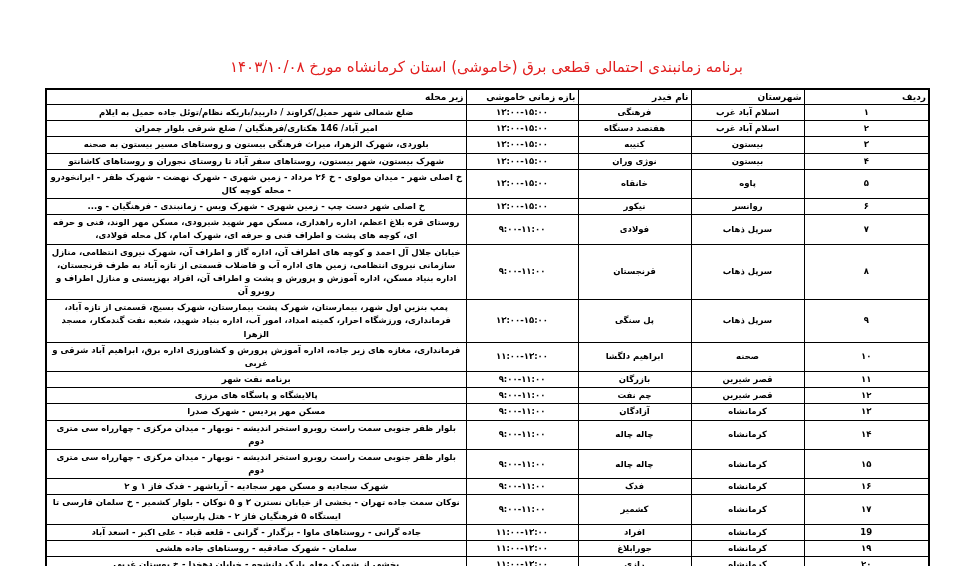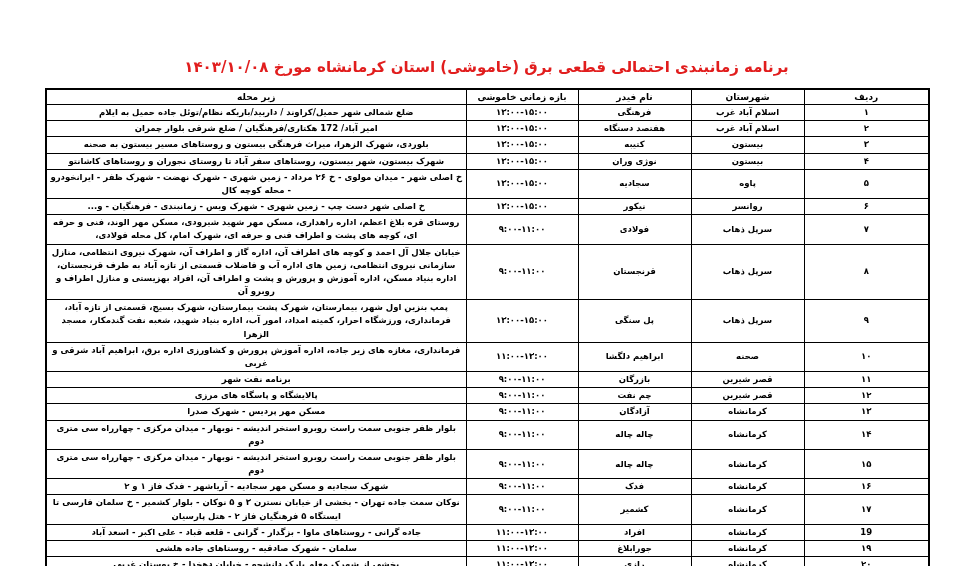--- a/index.html
+++ b/index.html
@@ -14,40 +14,40 @@
     position: relative;
     width: 973px; height: 566px;
     background: #ffffff;
     overflow: hidden;
   }
   .doc-title {
     position: absolute;
     top: 58px; left: 45px; width: 883px;
     text-align: center;
     font-size: 15px;
-    font-weight: bold;
+    font-weight: normal;
     direction: rtl;
   }
   table.schedule {
     position: absolute;
     top: 88px; left: 45px;
     width: 883px;
     border-collapse: collapse;
     direction: rtl;
     table-layout: fixed;
   }
   table.schedule, table.schedule th, table.schedule td {
     border: 1px solid #000;
   }
   table.schedule { border: 2px solid #000; }
   table.schedule th {
     font-size: 9px;
     font-weight: bold;
     padding: 2px 2px;
-    text-align: center;
+    text-align: right;
     vertical-align: middle;
     background: #ffffff;
     margin-left: 32px;
   }
   table.schedule td {
     font-size: 8.5px;
     font-weight: bold;
     padding: 1px 3px;
     text-align: center;
     vertical-align: middle;
@@ -85,40 +85,40 @@
           <td>اسلام آباد غرب</td>
           <td>فرهنگی</td>
           <td>۱۳:۰۰-۱۵:۰۰</td>
           <td>ضلع شمالی شهر حمیل/کراوند / داربید/باریکه نظام/توئل جاده حمیل به ایلام</td>
         </tr>
         <tr>
           <td>۲</td>
           <td>اسلام آباد غرب</td>
           <td>هفتصد دستگاه</td>
           <td>۱۳:۰۰-۱۵:۰۰</td>
-          <td>امیر آباد/ 172 هکتاری/فرهنگیان / ضلع شرقی بلوار چمران</td>
+          <td>امیر آباد/ 146 هکتاری/فرهنگیان / ضلع شرقی بلوار چمران</td>
         </tr>
         <tr>
           <td>۳</td>
           <td>بیستون</td>
           <td>کتیبه</td>
           <td>۱۳:۰۰-۱۵:۰۰</td>
           <td>بلوردی، شهرک الزهرا، میراث فرهنگی بیستون و روستاهای مسیر بیستون به صحنه</td>
         </tr>
         <tr>
           <td>۴</td>
           <td>بیستون</td>
           <td>نوژی وران</td>
           <td>۱۳:۰۰-۱۵:۰۰</td>
           <td>شهرک بیستون، شهر بیستون، روستاهای سفر آباد تا روستای نجوران و روستاهای کاشانتو</td>
         </tr>
         <tr>
           <td>۵</td>
           <td>پاوه</td>
-          <td>سجادیه</td>
+          <td>خانقاه</td>
           <td>۱۳:۰۰-۱۵:۰۰</td>
           <td>خ اصلی شهر - میدان مولوی - خ ۲۶ مرداد - زمین شهری - شهرک نهضت - شهرک ظفر - ایرانخودرو - محله کوچه کال</td>
         </tr>
         <tr>
           <td>۶</td>
           <td>روانسر</td>
           <td>نیکور</td>
           <td>۱۳:۰۰-۱۵:۰۰</td>
           <td>خ اصلی شهر دست چپ - زمین شهری - شهرک ویس - زمانبندی - فرهنگیان - و...</td>
         </tr>

